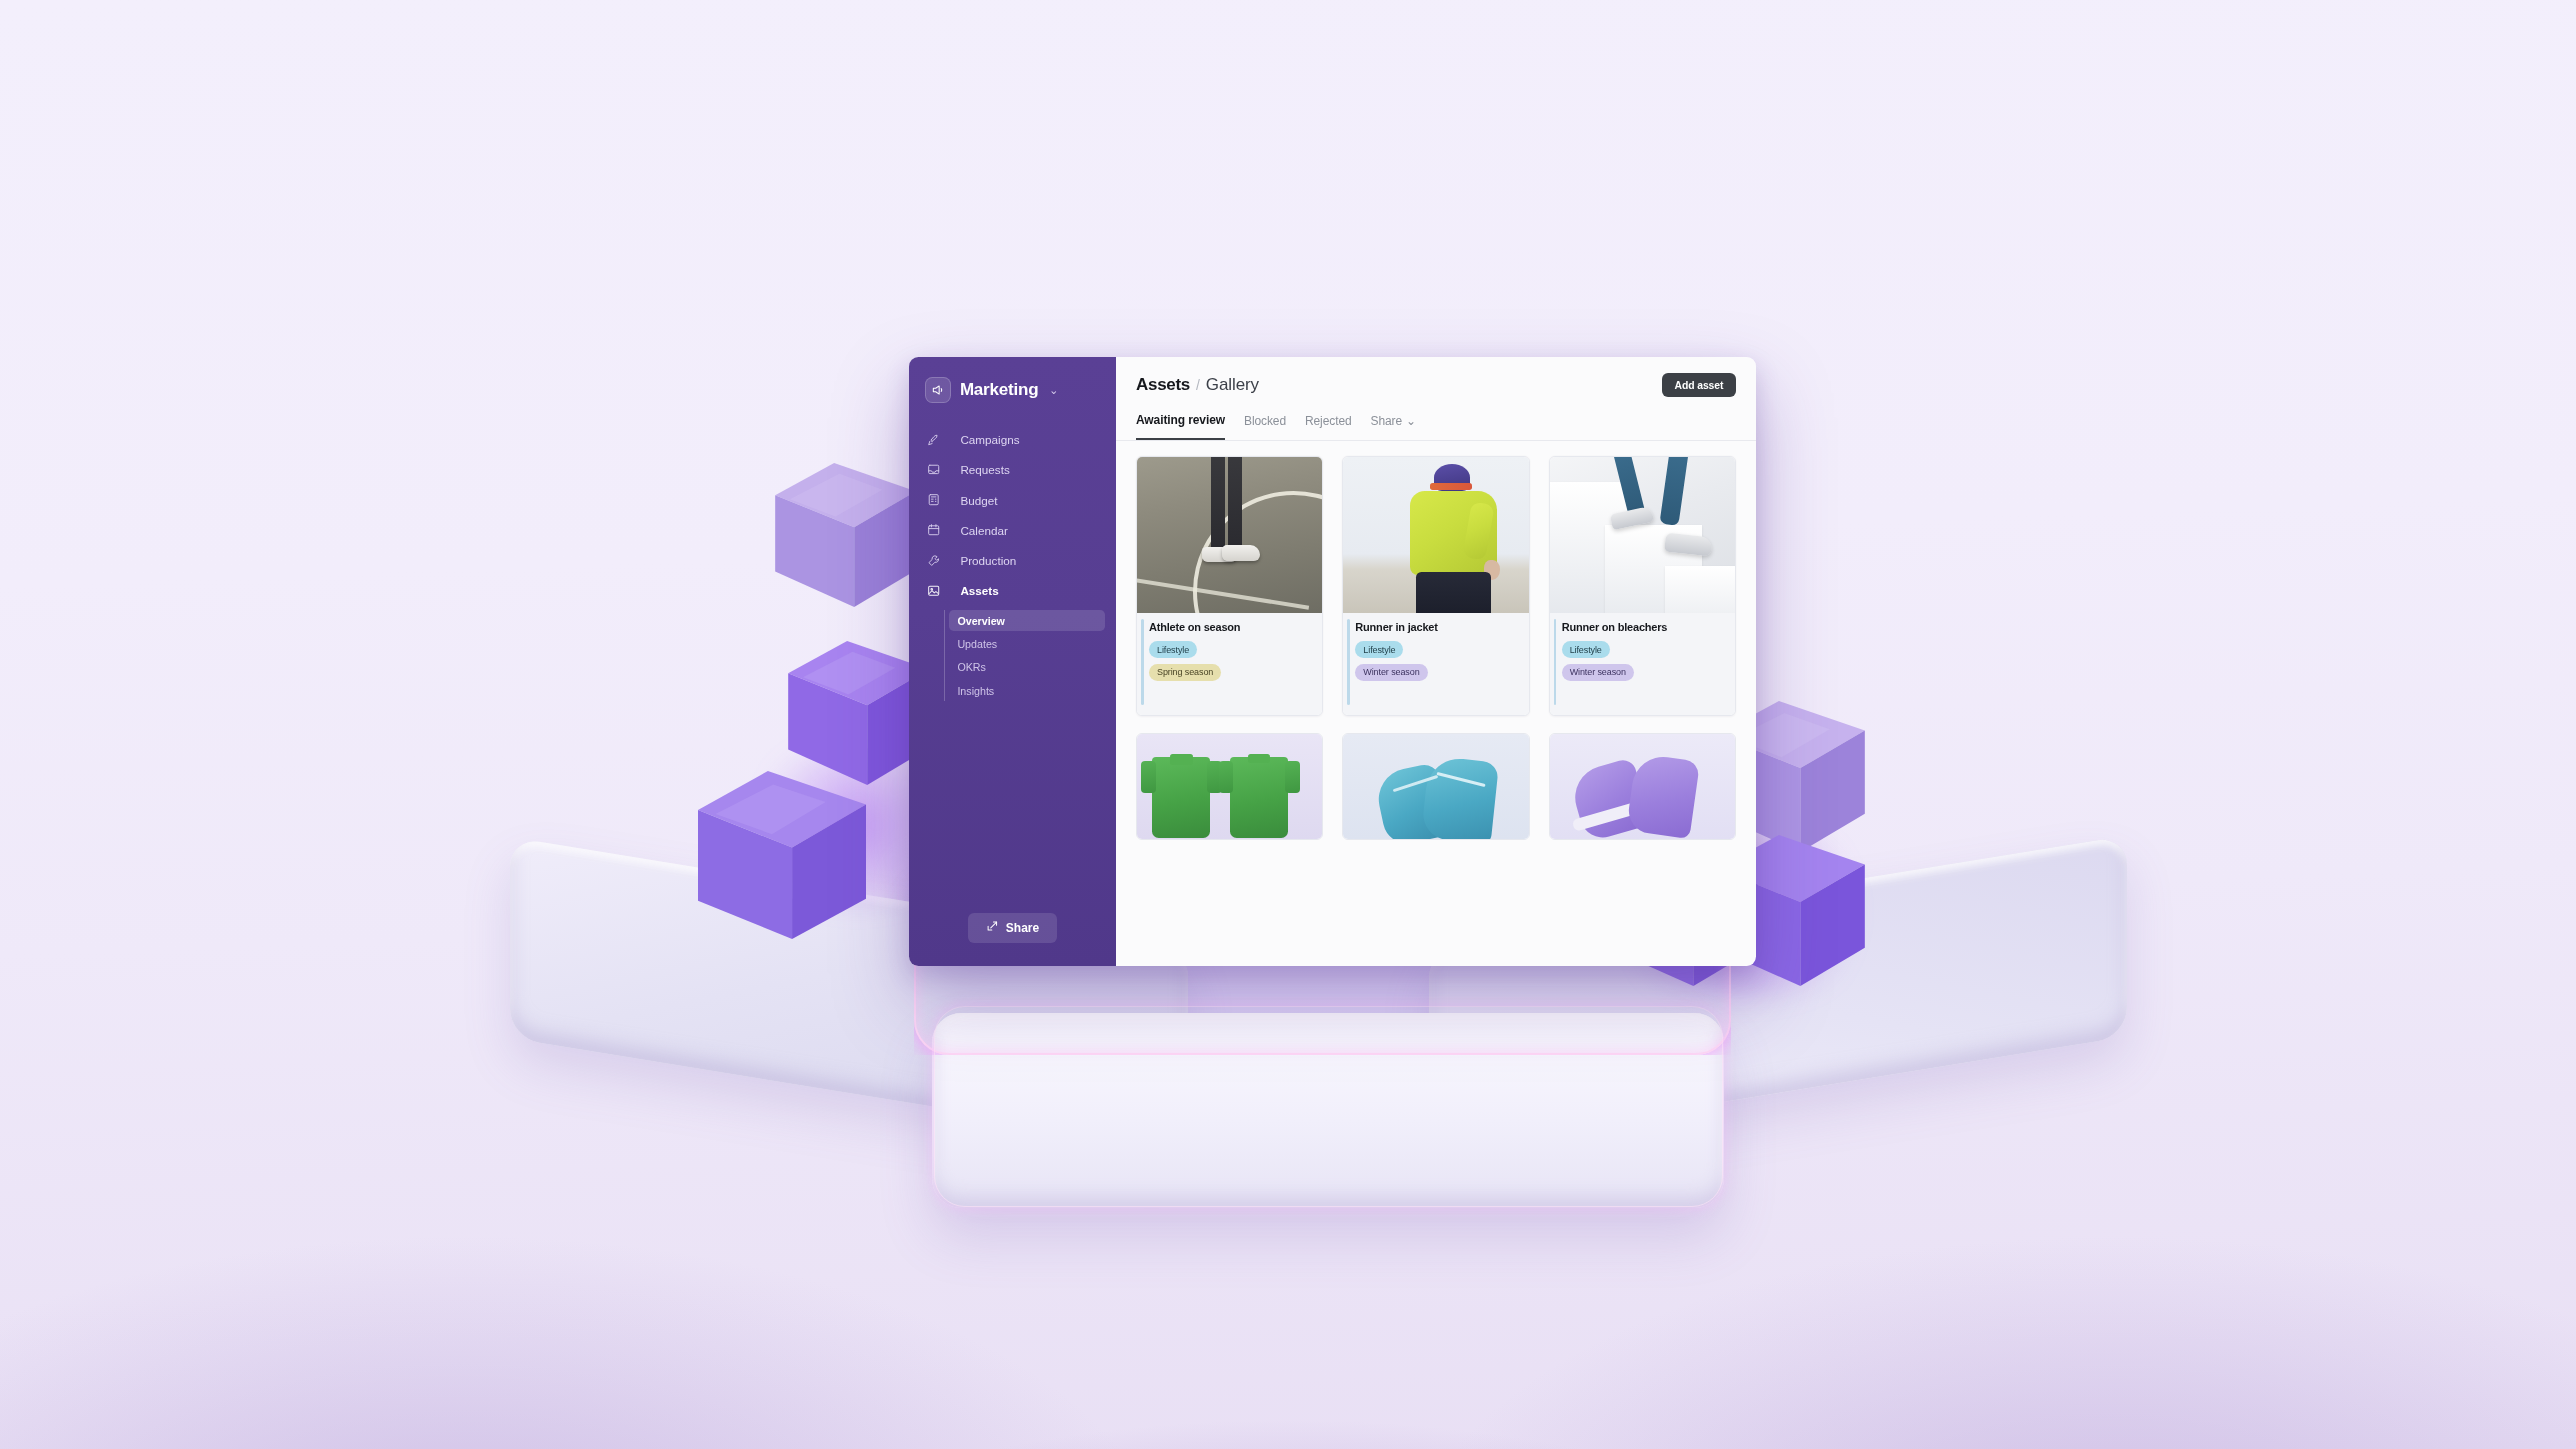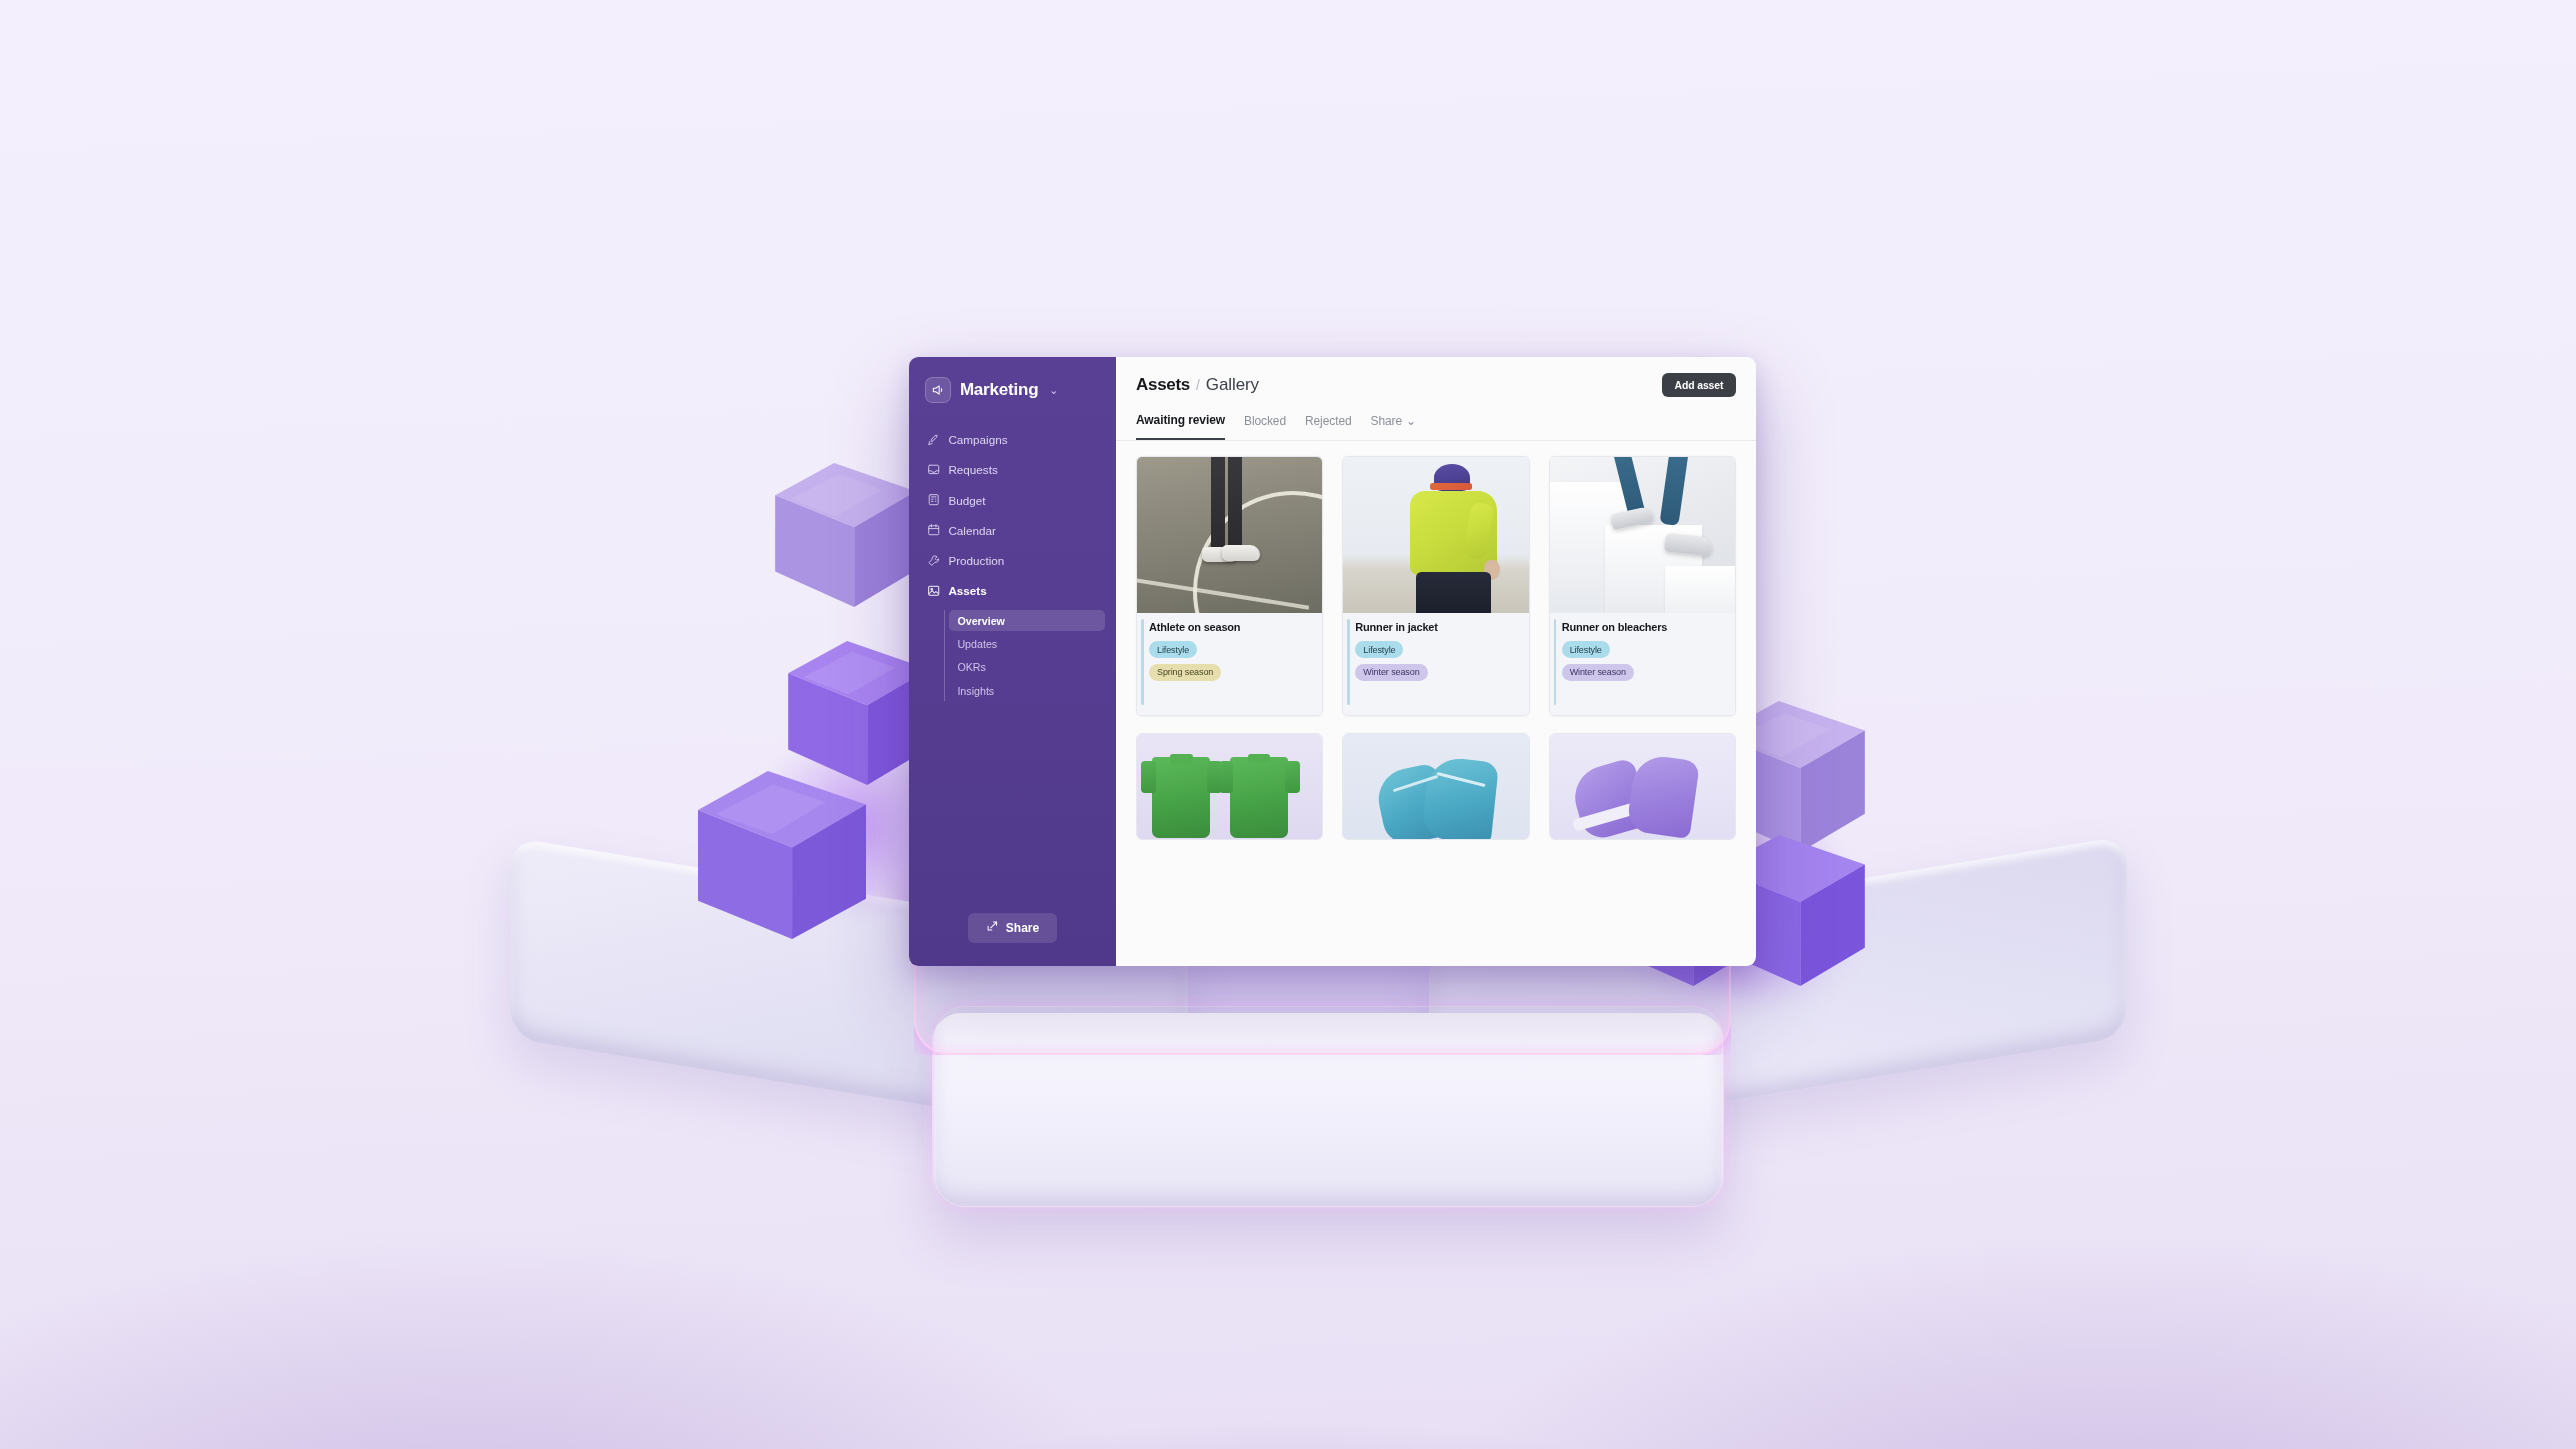--- a/index.html
+++ b/index.html
@@ -96,21 +96,21 @@
   .ws-badge {
     width:25.5px; height:25.5px; flex:0 0 25.5px; border-radius:7.4px;
     background:rgba(255,255,255,.13); border:0.7px solid rgba(255,255,255,.2);
     display:flex; align-items:center; justify-content:center;
   }
   .ws-title { color:#fff; font-size:17px; font-weight:700; letter-spacing:-0.2px; }
   .ws-chev { color:#d9cfee; font-size:11.4px; margin-left:1.3px; }
 
   .nav { padding:0 10.7px; display:flex; flex-direction:column; gap:1.3px; }
   .nav-item {
-    display:flex; align-items:center; gap:8px;
+    display:flex; align-items:center; gap:20px;
     padding:7.4px 6.7px; border-radius:6px; color:#ded6f2; font-size:11.7px;
   }
   .nav-item.active { color:#ffffff; font-weight:700; }
   .nav-ico { width:14px; height:14px; flex:0 0 14px; display:flex; align-items:center; justify-content:center; opacity:.92; }
 
   .subnav { margin:4px 0 0 24px; padding-left:4px; border-left:1px solid rgba(255,255,255,.22); display:flex; flex-direction:column; gap:2px; }
   .subnav-item { font-size:10.7px; color:#cfc4e8; padding:4.7px 8.7px; border-radius:4.7px; }
   .subnav-item.active { color:#ffffff; font-weight:700; background:rgba(255,255,255,.13); }
 
   .share-wrap { margin-top:auto; padding:0 0 23px 0; display:flex; justify-content:center; }

